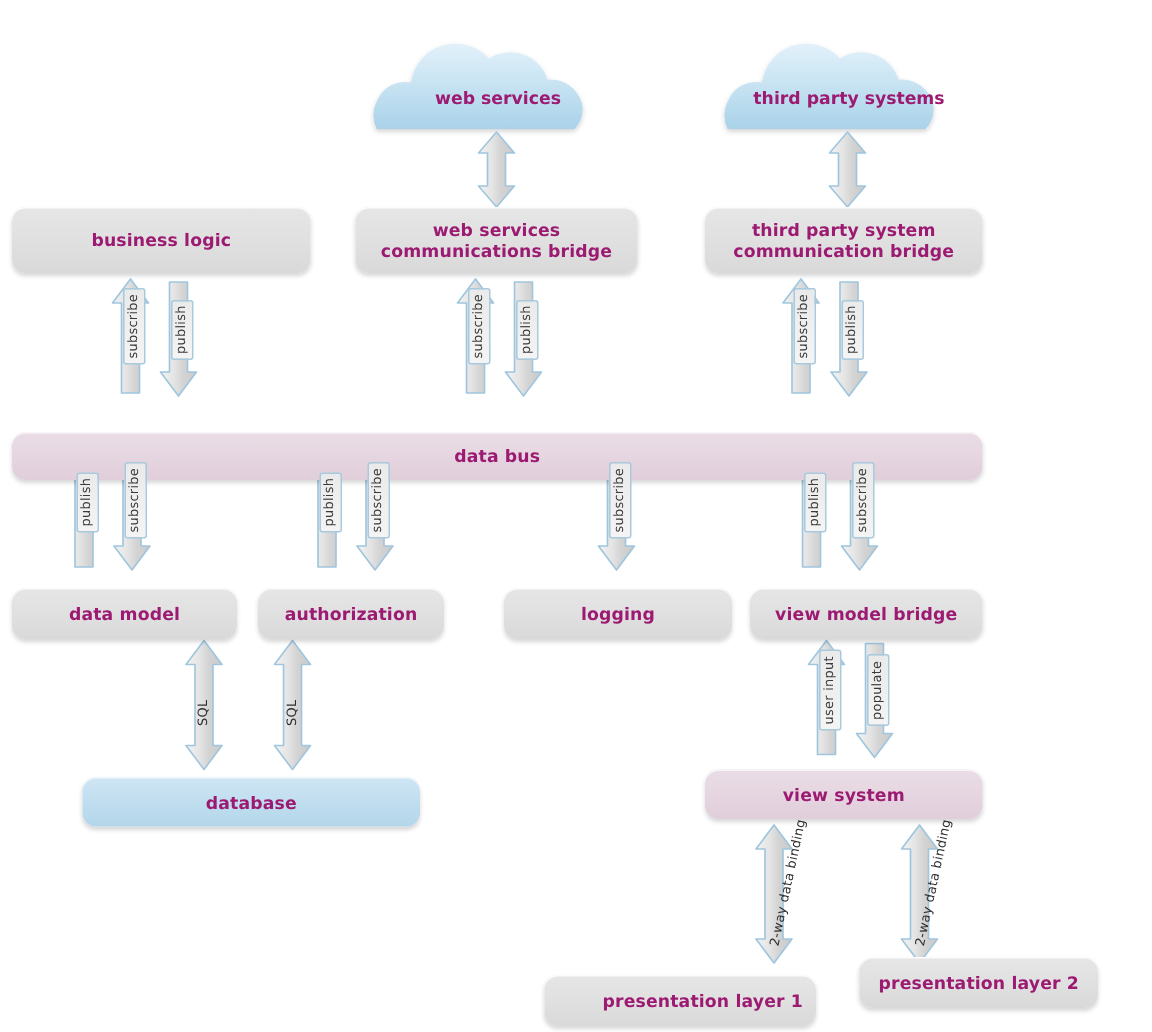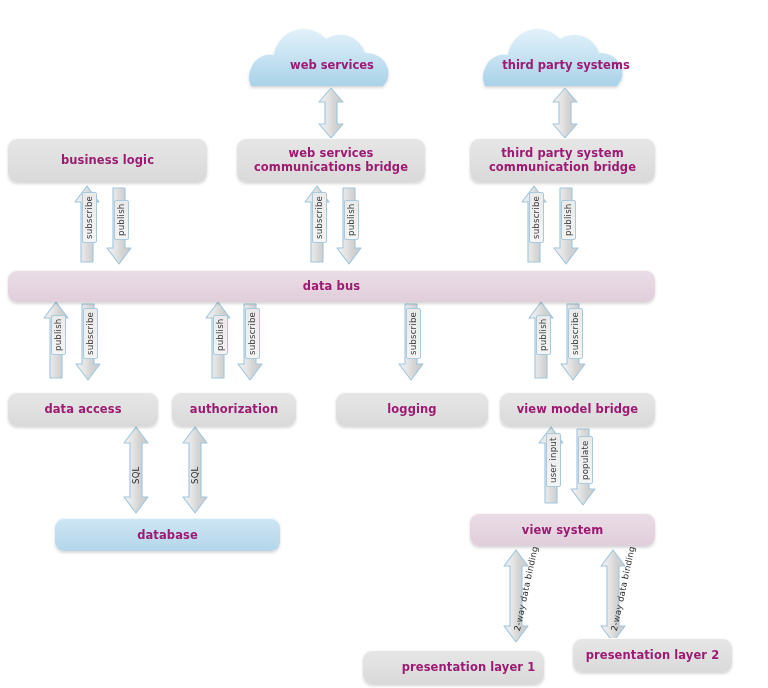--- a/index.html
+++ b/index.html
@@ -208,26 +208,26 @@
   <div class="node grey" style="left:237px;top:138px;width:188px;height:44px;">
     <span class="lbl">web services
 communications bridge</span>
   </div>
 
   <div class="node grey" style="left:470px;top:138px;width:185px;height:44px;">
     <span class="lbl">third party system
 communication bridge</span>
   </div>
 
-  <div class="node pink" style="left:8px;top:270px;width:647px;height:32px;">
+  <div class="node pink" style="left:8px;top:288px;width:647px;height:32px;">
     <span class="lbl">data bus</span>
   </div>
 
   <div class="node grey" style="left:8px;top:392px;width:150px;height:34px;">
-    <span class="lbl">data access</span>
+    <span class="lbl">data model</span>
   </div>
 
   <div class="node grey" style="left:172px;top:392px;width:124px;height:34px;">
     <span class="lbl">authorization</span>
   </div>
 
   <div class="node grey" style="left:336px;top:392px;width:152px;height:34px;">
     <span class="lbl">logging</span>
   </div>
 

